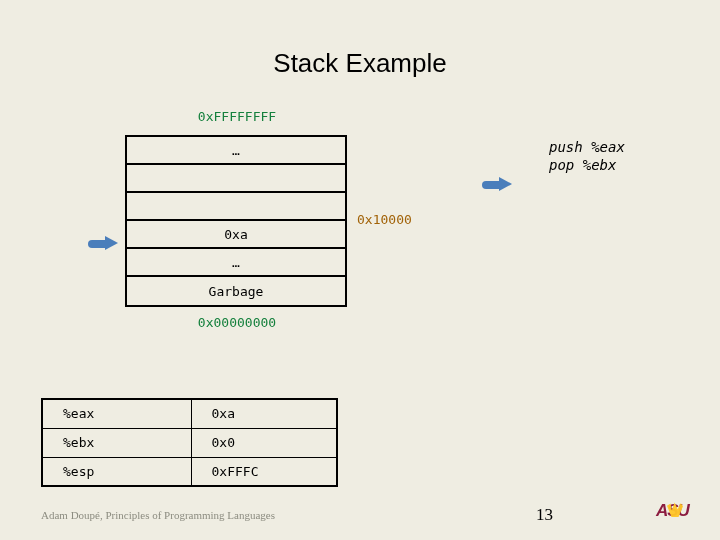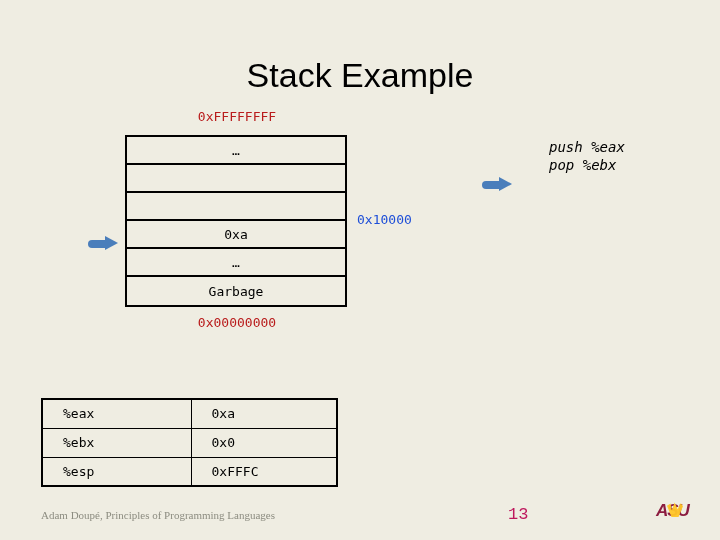--- a/index.html
+++ b/index.html
@@ -20,41 +20,40 @@
     width: 720px; height: 540px;
   }
 
   
   #slide-title {
     position: absolute;
     left: 0; top: 48px;
     width: 720px;
     text-align: center;
     font-family: "Liberation Sans", sans-serif;
-    font-size: 34px;
+    font-size: 26px;
     font-weight: normal;
     color: #000000;
     letter-spacing: 0px;
-    margin-top: 8px;
   }
 
   
   #stack-diagram {
     position: absolute;
     left: 125px;
     top: 108px;
     width: 224px;
   }
   .mono {
     font-family: "DejaVu Sans Mono", "Liberation Mono", monospace;
   }
   #stack-top-label, #stack-bottom-label {
     text-align: center;
     font-size: 13px;
-    color: #b91c1c;
+    color: #15803d;
     line-height: 18px;
   }
   #stack-top-label { margin-bottom: 9px; }
   #stack-bottom-label { margin-top: 7px; }
 
   #stack-box {
     width: 222px;
     border: 2px solid #000;
     background: #EFEDE2;
     box-sizing: border-box;
@@ -98,21 +97,21 @@
     border-left: 13px solid #4A7EBB;
   }
   #arrow-esp-pointer { left: 88px; top: 236px; }
   #arrow-instruction-pointer { left: 482px; top: 177px; }
 
   
   #stack-mid-address {
     position: absolute;
     left: 357px; top: 212px;
     font-size: 13px;
-    color: #1d4ed8;
+    color: #a16207;
   }
   #instructions {
     position: absolute;
     left: 549px; top: 138px;
     font-size: 14px;
     color: #000;
     line-height: 18px;
     font-style: italic;
   }
   #instructions div { white-space: pre; }
@@ -147,24 +146,24 @@
   
   #footer-attribution {
     position: absolute;
     left: 41px; top: 509px;
     font-size: 11px;
     color: #8C8C80;
     font-family: Liberation Serif, serif;
   }
   #slide-number {
     position: absolute;
-    left: 508px; top: 505px;
+    left: 536px; top: 505px;
     font-size: 17px;
-    color: #be185d;
-    font-family: Liberation Mono, monospace;
+    color: #000000;
+    font-family: Liberation Serif, serif;
   }
   #asu-logo {
     position: absolute;
     left: 656px; top: 500px;
     width: 44px; height: 22px;
   }
   #asu-logo .asu-text {
     position: absolute;
     left: 0; top: 1px;
     font-family: "Liberation Sans", sans-serif;

